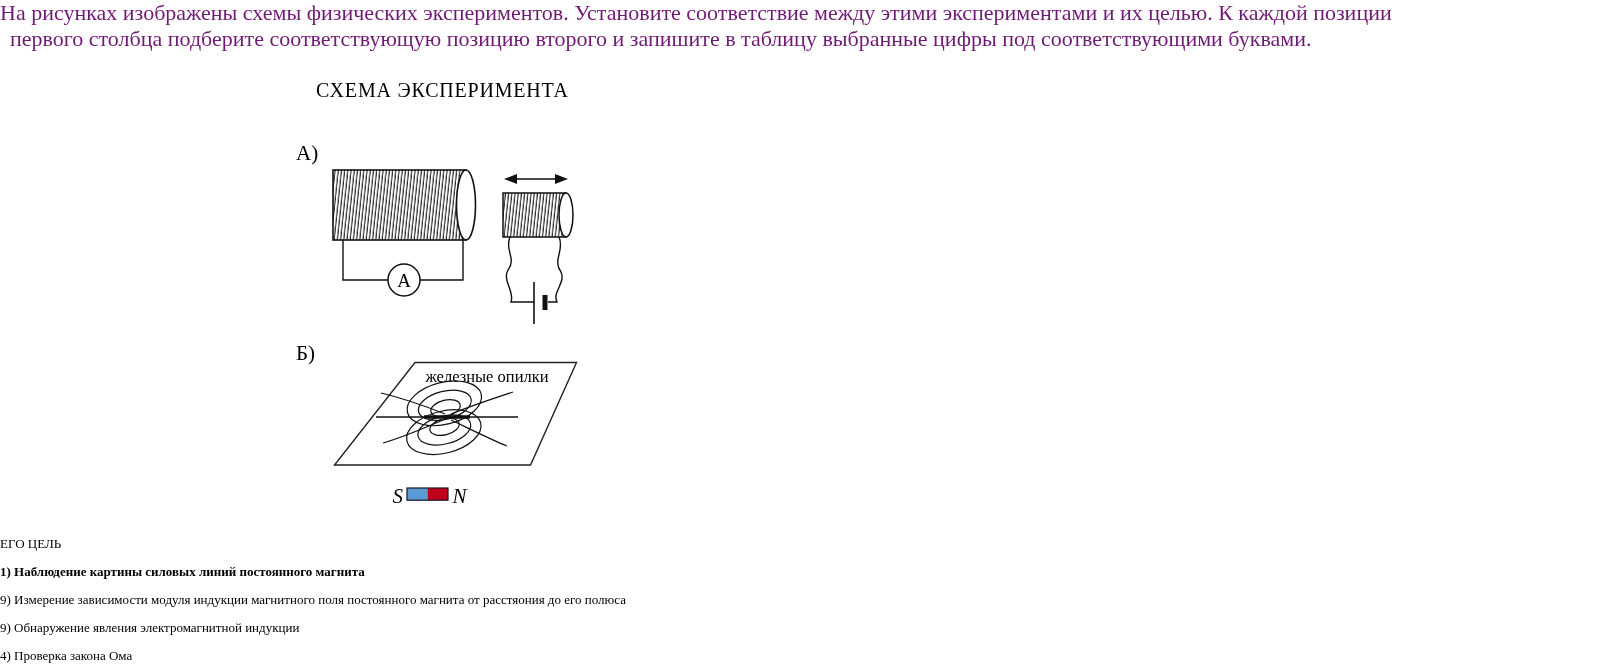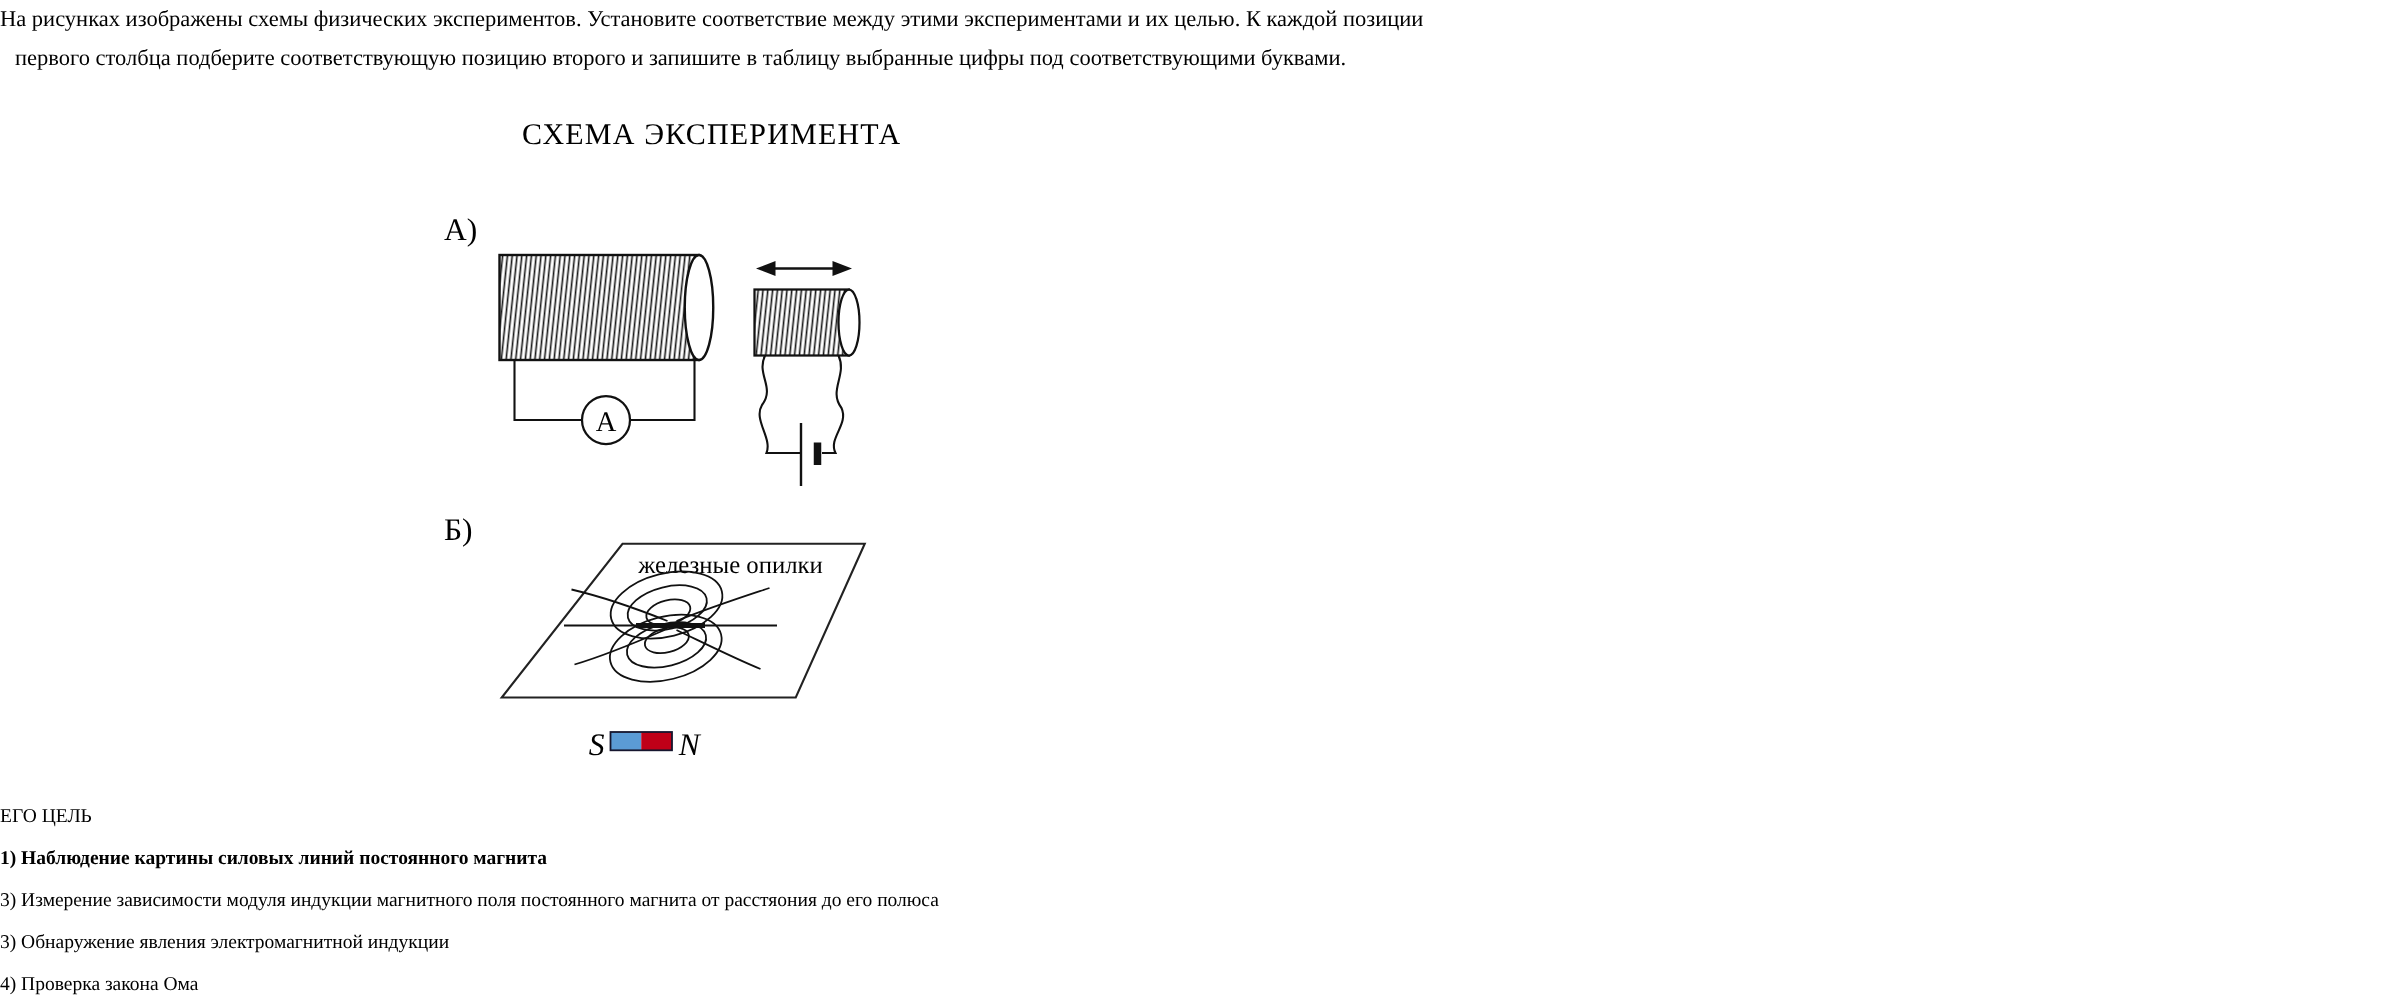--- a/index.html
+++ b/index.html
@@ -2,34 +2,34 @@
 <html><head>
 <meta charset="utf-8">
 <style>
   html,body{margin:0;padding:0;}
   body{
     width:1601px;height:670px;position:relative;overflow:hidden;
     background:#ffffff;color:#000;
     font-family:"Liberation Serif", serif;
   }
   .abs{position:absolute;}
-  .qline{font-size:15px;white-space:nowrap;line-height:26px;color:#000000;}
+  .qline{font-size:22px;white-space:nowrap;line-height:26px;color:#701a75;}
   .heading{font-size:20px;letter-spacing:0.8px;white-space:nowrap;}
   .figlabel{font-size:21px;}
   .goal-line{font-size:13px;white-space:nowrap;}
   svg{display:block;font-family:"Liberation Serif", serif;}
   svg text{fill:#000;}
 </style>
 </head>
 <body>
 
 <div class="abs qline" style="left:0px;top:0px;">На рисунках изображены схемы физических экспериментов. Установите соответствие между этими экспериментами и их целью. К каждой позиции</div>
 <div class="abs qline" style="left:0px;top:26px;padding-left:10px;">первого столбца подберите соответствующую позицию второго и запишите в таблицу выбранные цифры под соответствующими буквами.</div>
 
-<div class="abs heading" style="left:348px;top:79px;text-align:center;">СХЕМА ЭКСПЕРИМЕНТА</div>
+<div class="abs heading" style="left:316px;top:79px;text-align:center;">СХЕМА ЭКСПЕРИМЕНТА</div>
 
 <div class="abs figlabel" style="left:296px;top:141px;">А)</div>
 
 <svg class="abs" style="left:290px;top:138px;" width="300" height="195" viewBox="290 138 300 195">
   <defs>
     <pattern id="hatchA" width="3.2" height="8" patternUnits="userSpaceOnUse" patternTransform="skewX(-6)">
       <rect width="3.2" height="8" fill="#ffffff"></rect>
       <line x1="1" y1="-1" x2="1" y2="9" stroke="#1a1a1a" stroke-width="1.1"></line>
     </pattern>
   </defs>
@@ -92,15 +92,15 @@
     <rect x="407" y="488" width="20.5" height="12.2" fill="#5b9bd5"></rect>
     <rect x="427.5" y="488" width="20.5" height="12.2" fill="#c00018"></rect>
     <rect x="407" y="488" width="41" height="12.2" fill="none" stroke="#16162e" stroke-width="1.2"></rect>
     <text x="403" y="503" text-anchor="end" font-size="21" font-style="italic">S</text>
     <text x="452.5" y="503" text-anchor="start" font-size="21" font-style="italic">N</text>
   </g>
 </svg>
 
 <div class="abs goal-line" style="left:0px;top:536px;">ЕГО ЦЕЛЬ</div>
 <div class="abs goal-line" style="left:0px;top:564px;font-weight:bold;">1) Наблюдение картины силовых линий постоянного магнита</div>
-<div class="abs goal-line" style="left:0px;top:592px;">3) Измерение зависимости модуля индукции магнитного поля постоянного магнита от расстяония до его полюса</div>
-<div class="abs goal-line" style="left:0px;top:620px;">3) Обнаружение явления электромагнитной индукции</div>
+<div class="abs goal-line" style="left:0px;top:592px;">9) Измерение зависимости модуля индукции магнитного поля постоянного магнита от расстяония до его полюса</div>
+<div class="abs goal-line" style="left:0px;top:620px;">9) Обнаружение явления электромагнитной индукции</div>
 <div class="abs goal-line" style="left:0px;top:648px;">4) Проверка закона Ома</div>
 
 </body></html>

